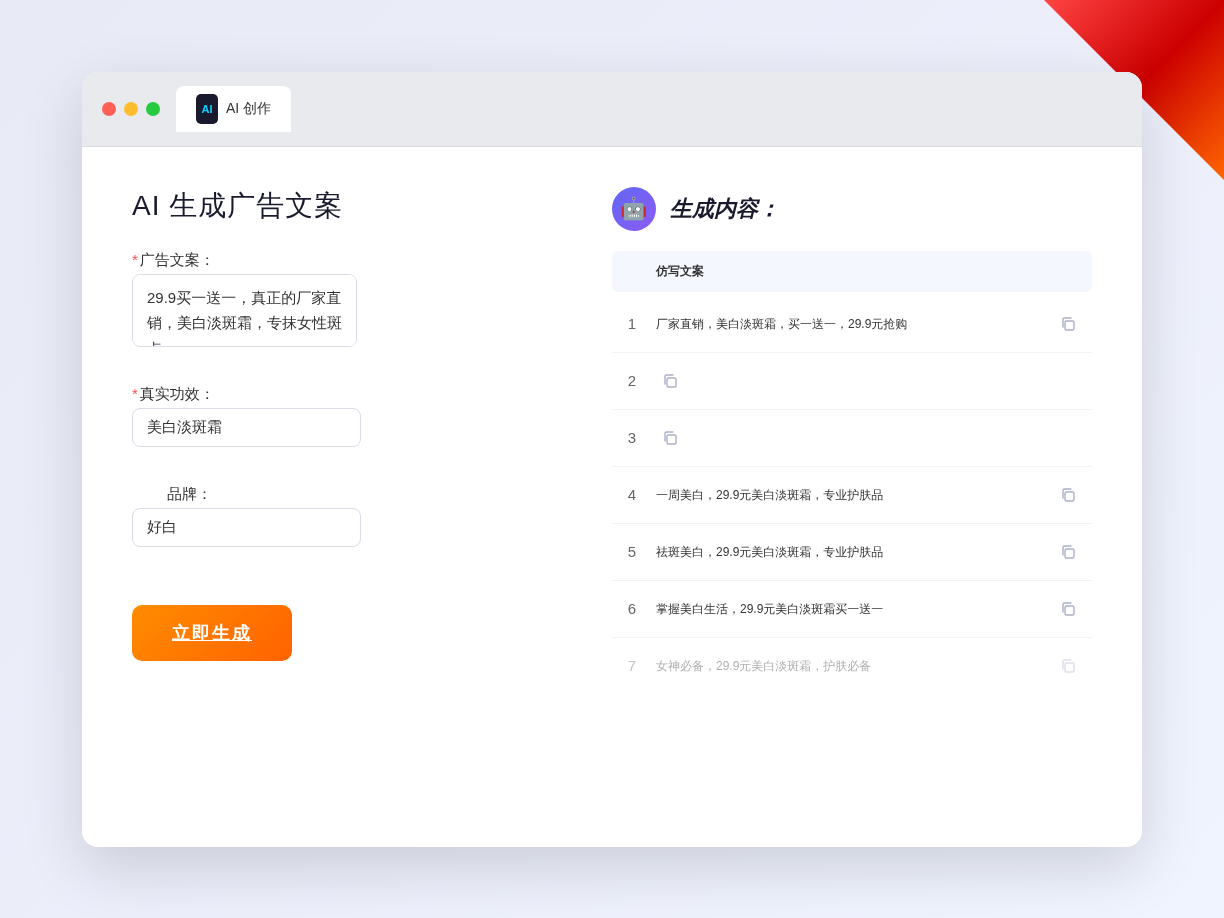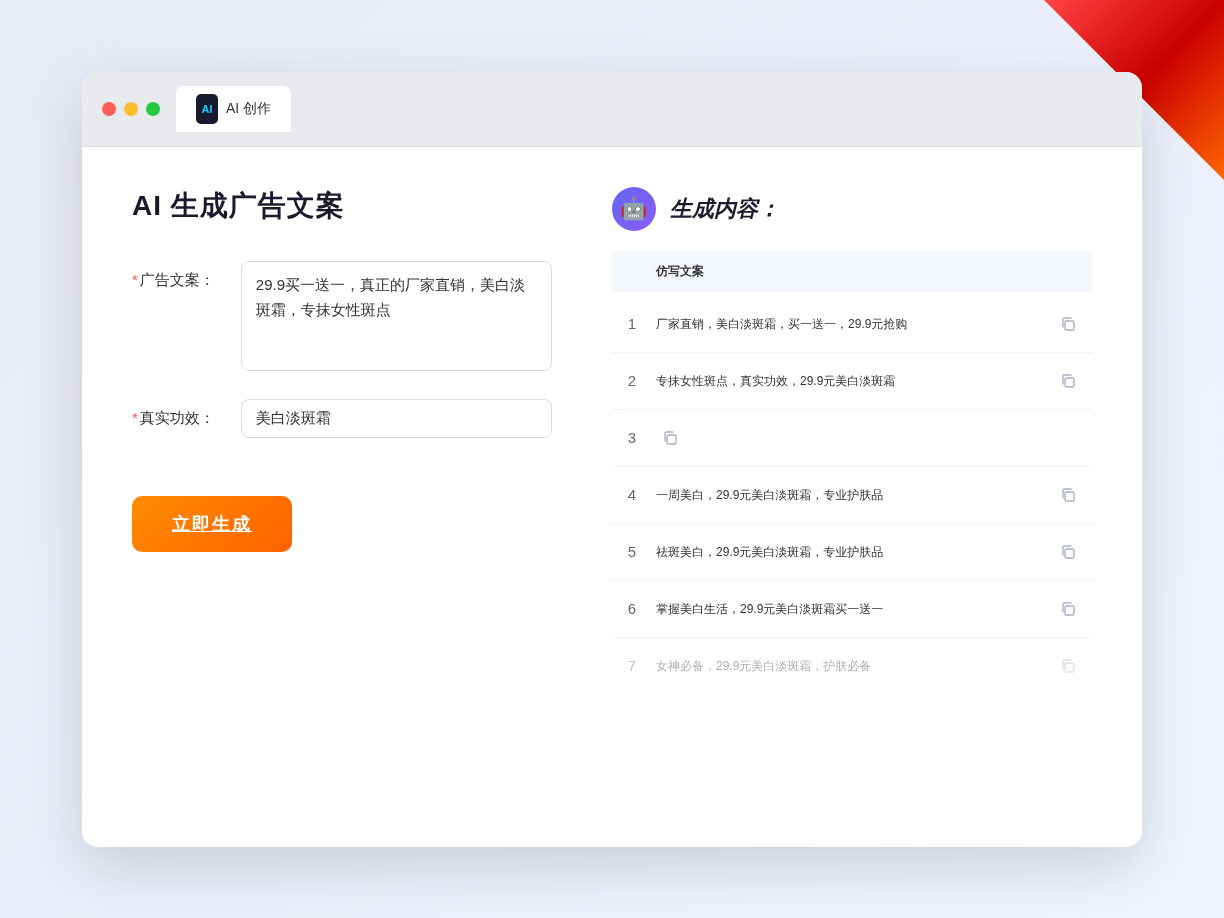--- a/index.html
+++ b/index.html
@@ -77,30 +77,31 @@
       display: flex;
       gap: 60px;
       min-height: 700px;
     }
     
     .left-panel {
       flex: 0 0 420px;
     }
     .page-title {
       font-size: 28px;
-      font-weight: 700;
+      font-weight: 400;
       color: #1a1a2e;
-      margin-bottom: 36px;
+      margin-bottom: 16px;
       letter-spacing: 1px;
     }
     .form-row {
       display: flex;
       align-items: flex-start;
       margin-bottom: 28px;
-      gap: 26px;
+      gap: 4px;
+      flex-direction: column;
     }
     .form-label {
       font-size: 15px;
       color: #333;
       min-width: 80px;
       text-align: right;
       padding-top: 10px;
       white-space: nowrap;
     }
     .required-star {
@@ -239,20 +240,24 @@
 
       
       <div class="form-row">
         <label class="form-label">
           <span class="required-star">*</span><span>真实功效：</span>
         </label>
         <input type="text" class="form-input" value="美白淡斑霜" style="">
       </div>
 
       
+      <div class="form-row">
+        <label class="form-label">品牌：</label>
+        <input type="text" class="form-input" value="好白" style="">
+      </div>
 
       <button class="generate-btn">立即生成</button>
     </div>
 
     <div class="right-panel">
       <div class="right-header">
         <div class="bot-icon">🤖</div>
         <span class="right-title">生成内容：</span>
       </div>
 
@@ -266,21 +271,20 @@
       <span class="row-text">厂家直销，美白淡斑霜，买一送一，29.9元抢购</span>
       <span class="copy-btn">
         <svg width="16" height="16" viewBox="0 0 16 16" fill="none">
           <rect x="5" y="5" width="9" height="9" rx="1.5" stroke="#aab0c8" stroke-width="1.4"></rect>
           <path d="M3 11V3.5A1.5 1.5 0 0 1 4.5 2H11" stroke="#aab0c8" stroke-width="1.4" stroke-linecap="round"></path>
         </svg>
       </span>
     </div>
             <div class="result-row">
       <span class="row-num">2</span>
-      <span class="row-text">专抹女性斑点，真实功效，29.9元美白淡斑霜</span>
       <span class="copy-btn">
         <svg width="16" height="16" viewBox="0 0 16 16" fill="none">
           <rect x="5" y="5" width="9" height="9" rx="1.5" stroke="#aab0c8" stroke-width="1.4"></rect>
           <path d="M3 11V3.5A1.5 1.5 0 0 1 4.5 2H11" stroke="#aab0c8" stroke-width="1.4" stroke-linecap="round"></path>
         </svg>
       </span>
     </div>
             <div class="result-row">
       <span class="row-num">3</span>
       <span class="copy-btn">

